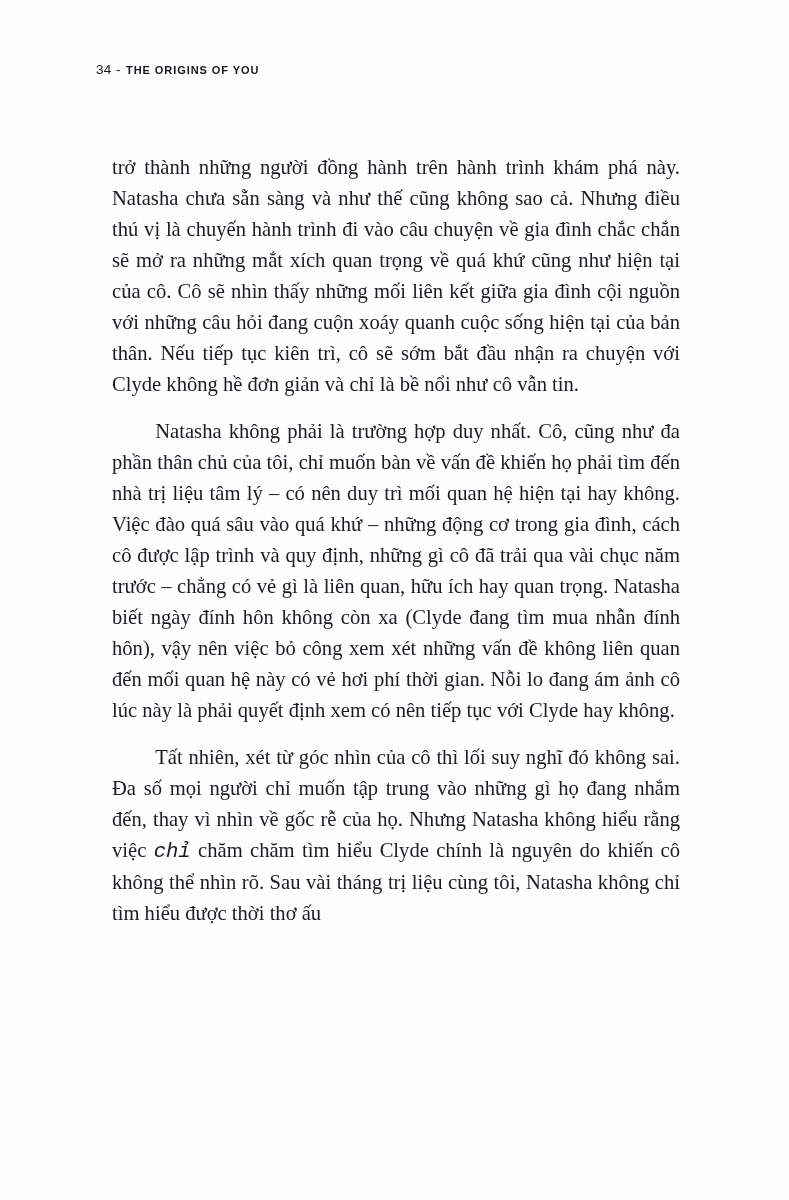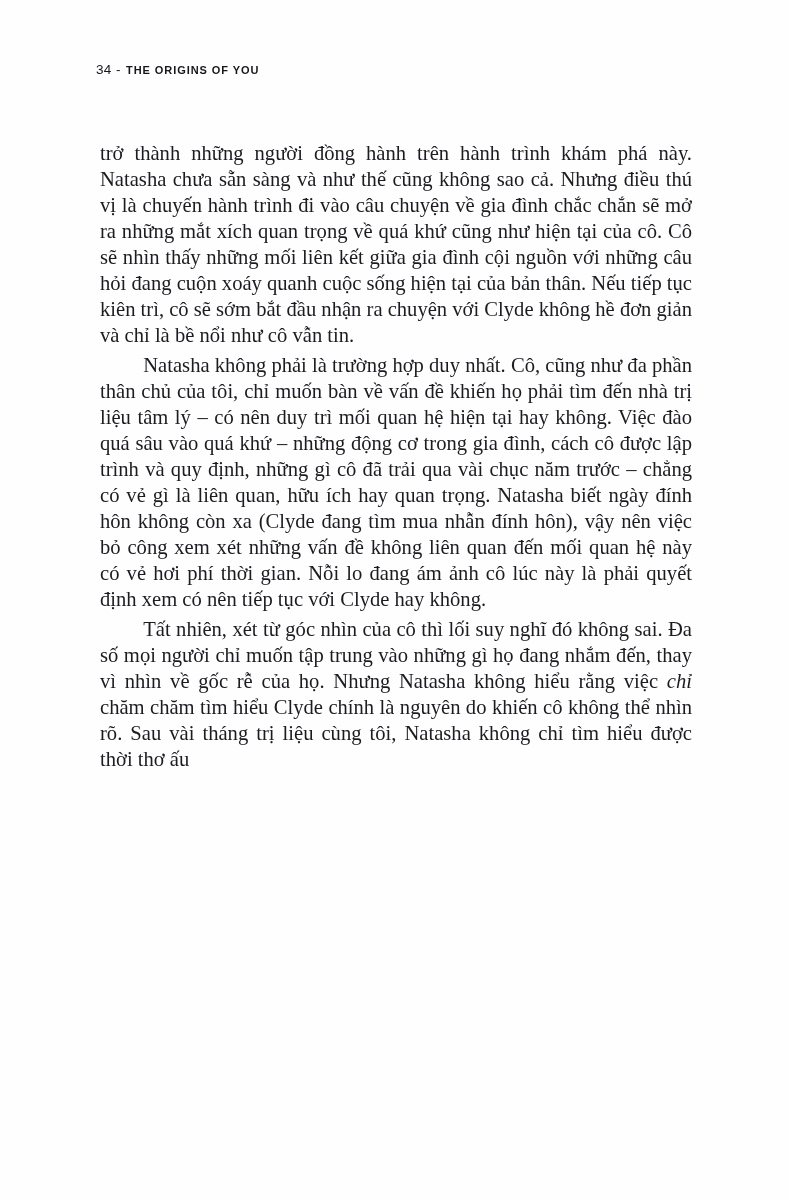--- a/index.html
+++ b/index.html
@@ -44,36 +44,37 @@
     font-size: 11px;
     letter-spacing: 0.085em;
   }
   .body-block {
     position: absolute;
     top: 136px;
     left: 96px;
     width: 600px;
   }
   p.para {
-    margin: 4px;
+    margin: 16px;
     font-size: 20.6px;
-    line-height: 26px;
+    line-height: 31px;
     text-align: justify;
     text-justify: inter-word;
     color: #1b1b22;
     hyphens: none;
   }
   p.para.indent {
     text-indent: 2.1em;
   }
   p.para + p.para {
     margin-top: 0;
   }
   em.ital {
     font-style: italic;
+    font-family: Liberation Mono, monospace;
   }
 </style>
 </head>
 <body>
 
 <div class="page">
 
   <div class="running-head">
     <span class="folio">34</span><span class="sep"> - </span><span class="booktitle">THE ORIGINS OF YOU</span>
   </div>

